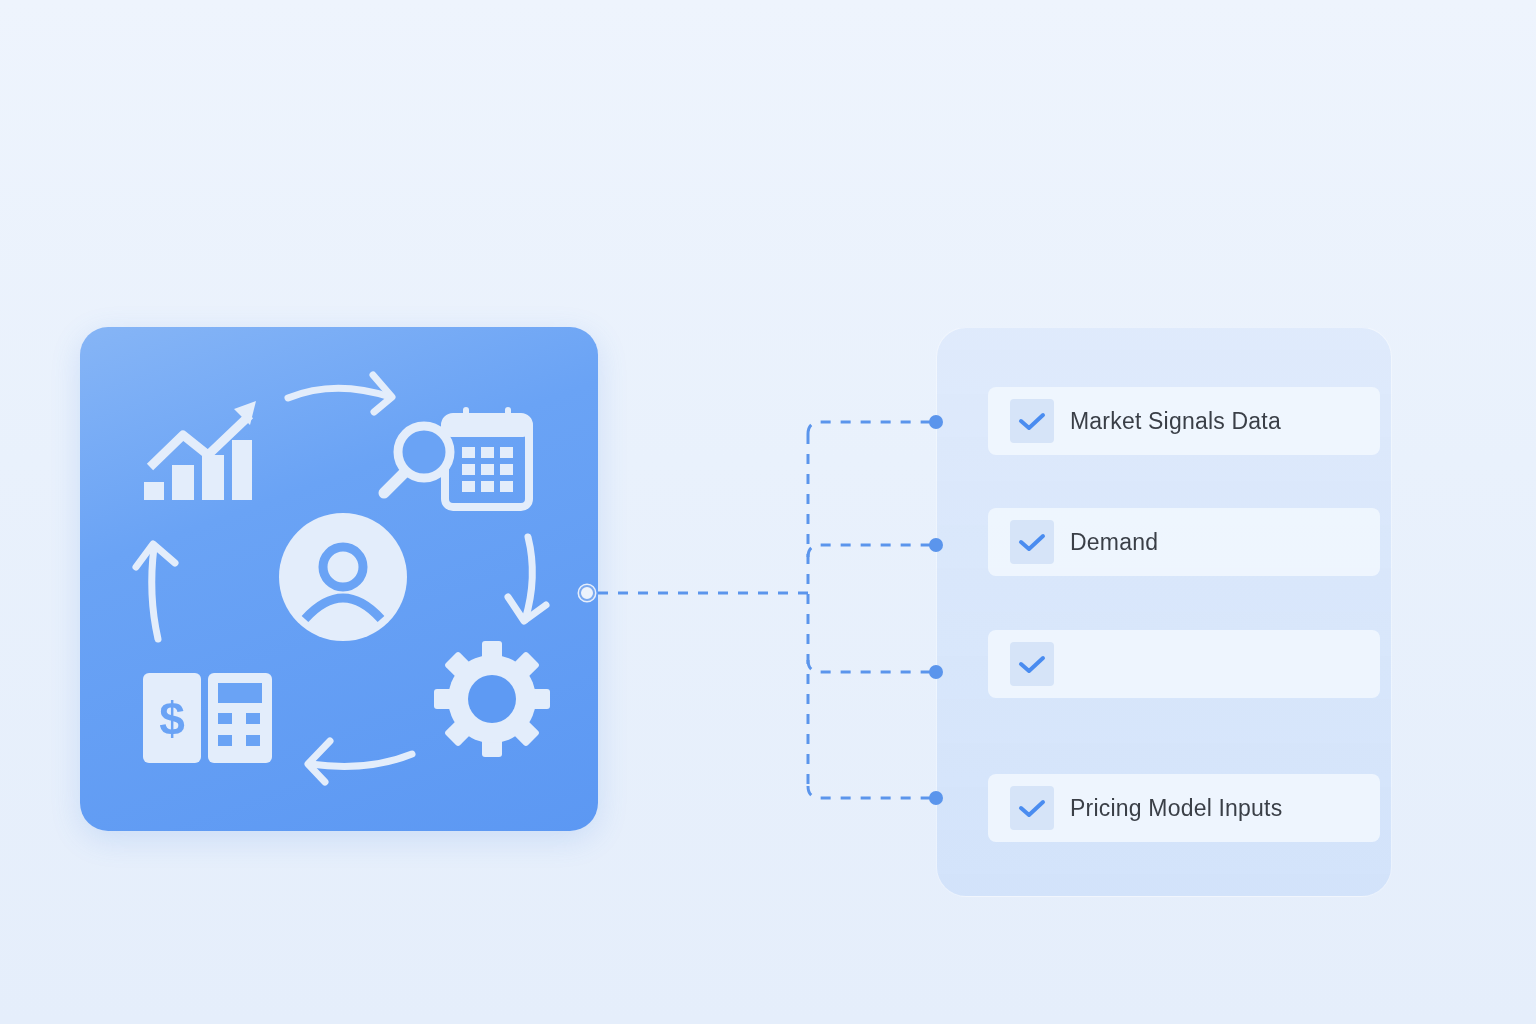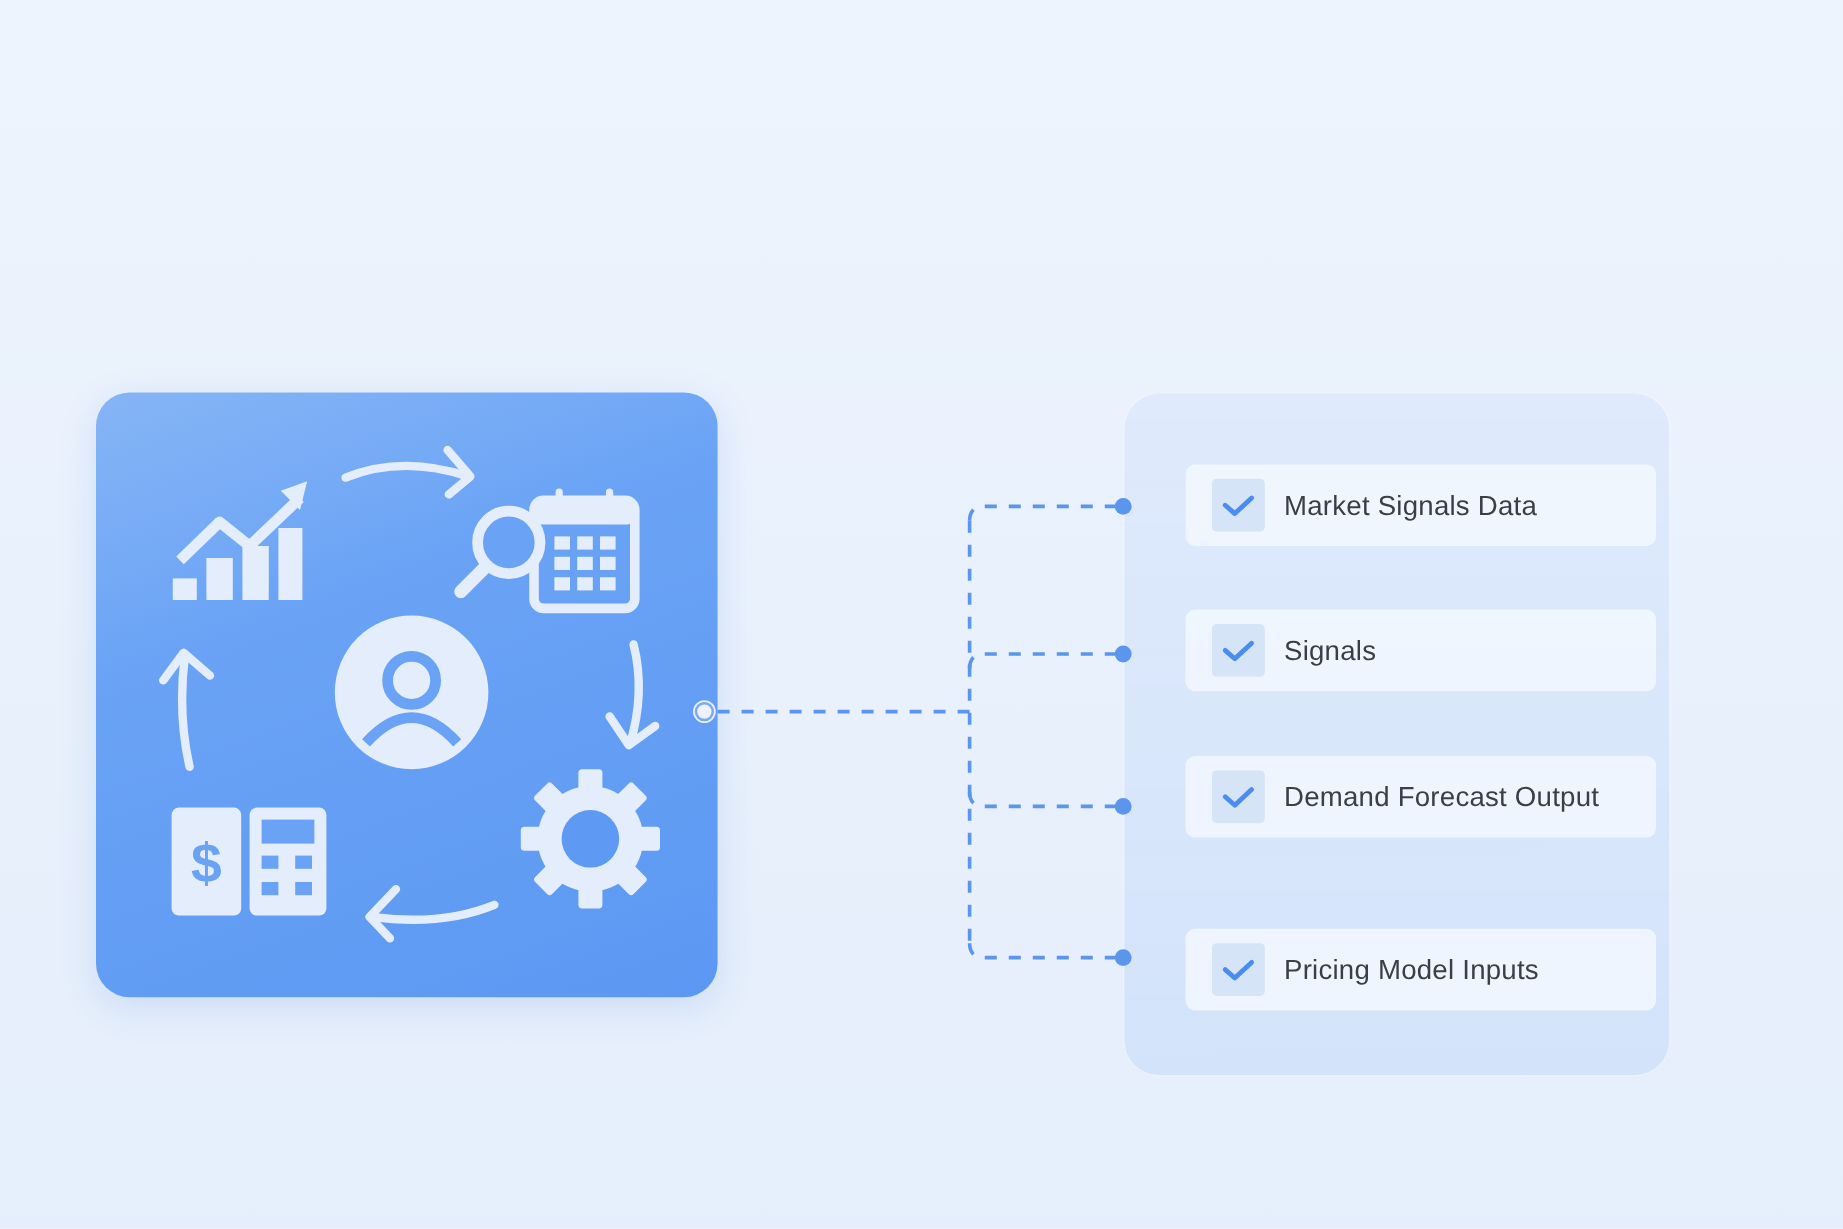--- a/index.html
+++ b/index.html
@@ -154,30 +154,29 @@
   </div>
   <span class="label">Market Signals Data</span>
 </div>
 
 <div class="item" style="top:508px">
   <div class="check">
     <svg width="28" height="20" viewBox="0 0 28 20">
         <path d="M3 10 L11 17 L25 4" fill="none" stroke="#4a8cf0" stroke-width="4" stroke-linecap="round" stroke-linejoin="round"></path>
       </svg>
   </div>
-  <span class="label">Signals</span>
+  <span class="label">Demand</span>
 </div>
 
 <div class="item" style="top:630px">
   <div class="check">
     <svg width="28" height="20" viewBox="0 0 28 20">
         <path d="M3 10 L11 17 L25 4" fill="none" stroke="#4a8cf0" stroke-width="4" stroke-linecap="round" stroke-linejoin="round"></path>
       </svg>
   </div>
-  <span class="label">Demand Forecast Output</span>
 </div>
 
 <div class="item" style="top:774px">
   <div class="check">
     <svg width="28" height="20" viewBox="0 0 28 20">
         <path d="M3 10 L11 17 L25 4" fill="none" stroke="#4a8cf0" stroke-width="4" stroke-linecap="round" stroke-linejoin="round"></path>
       </svg>
   </div>
   <span class="label">Pricing Model Inputs</span>
 </div>

